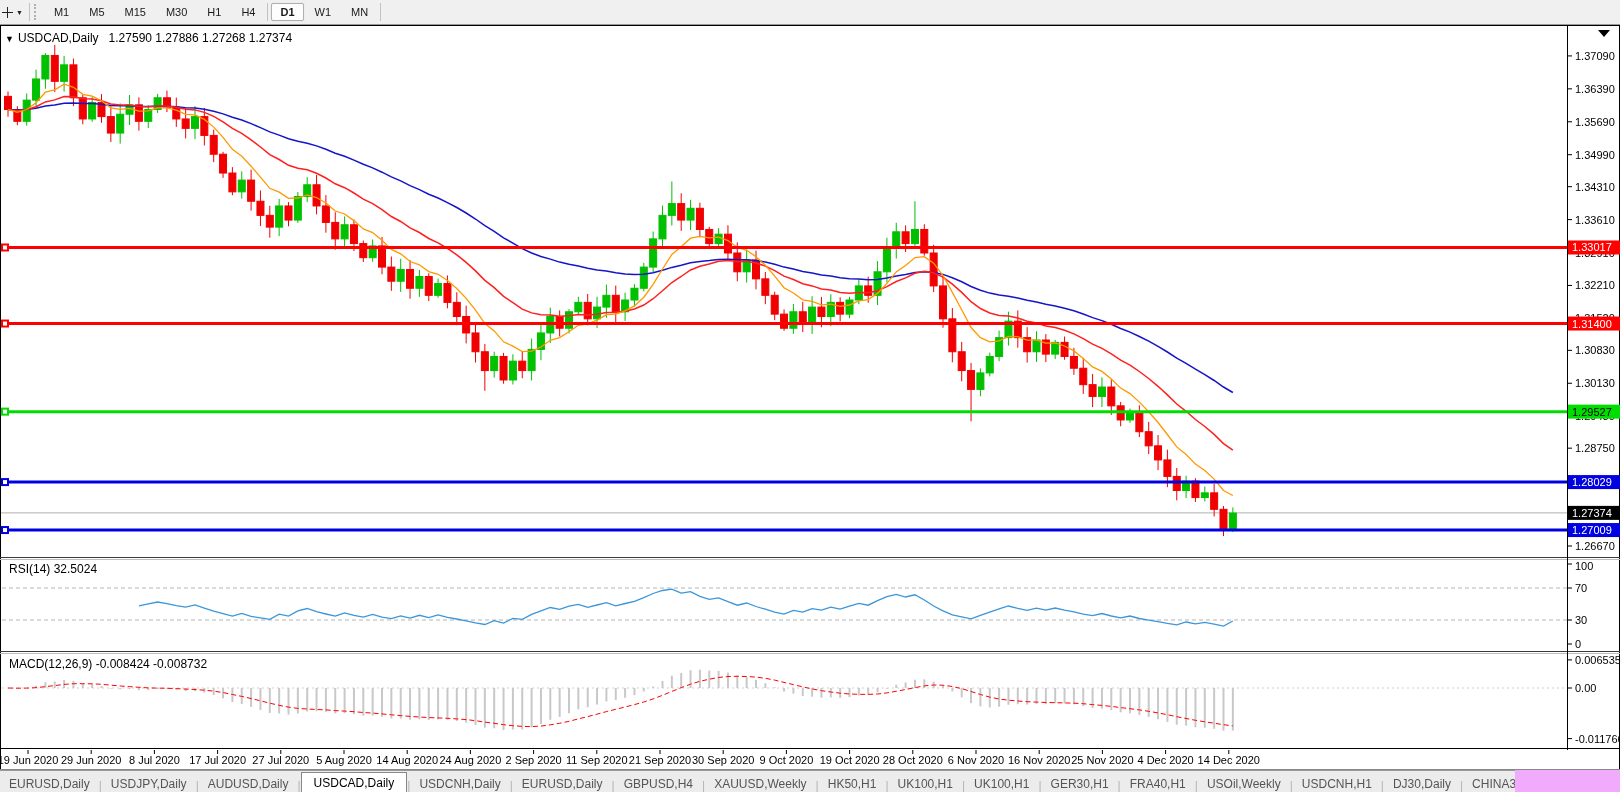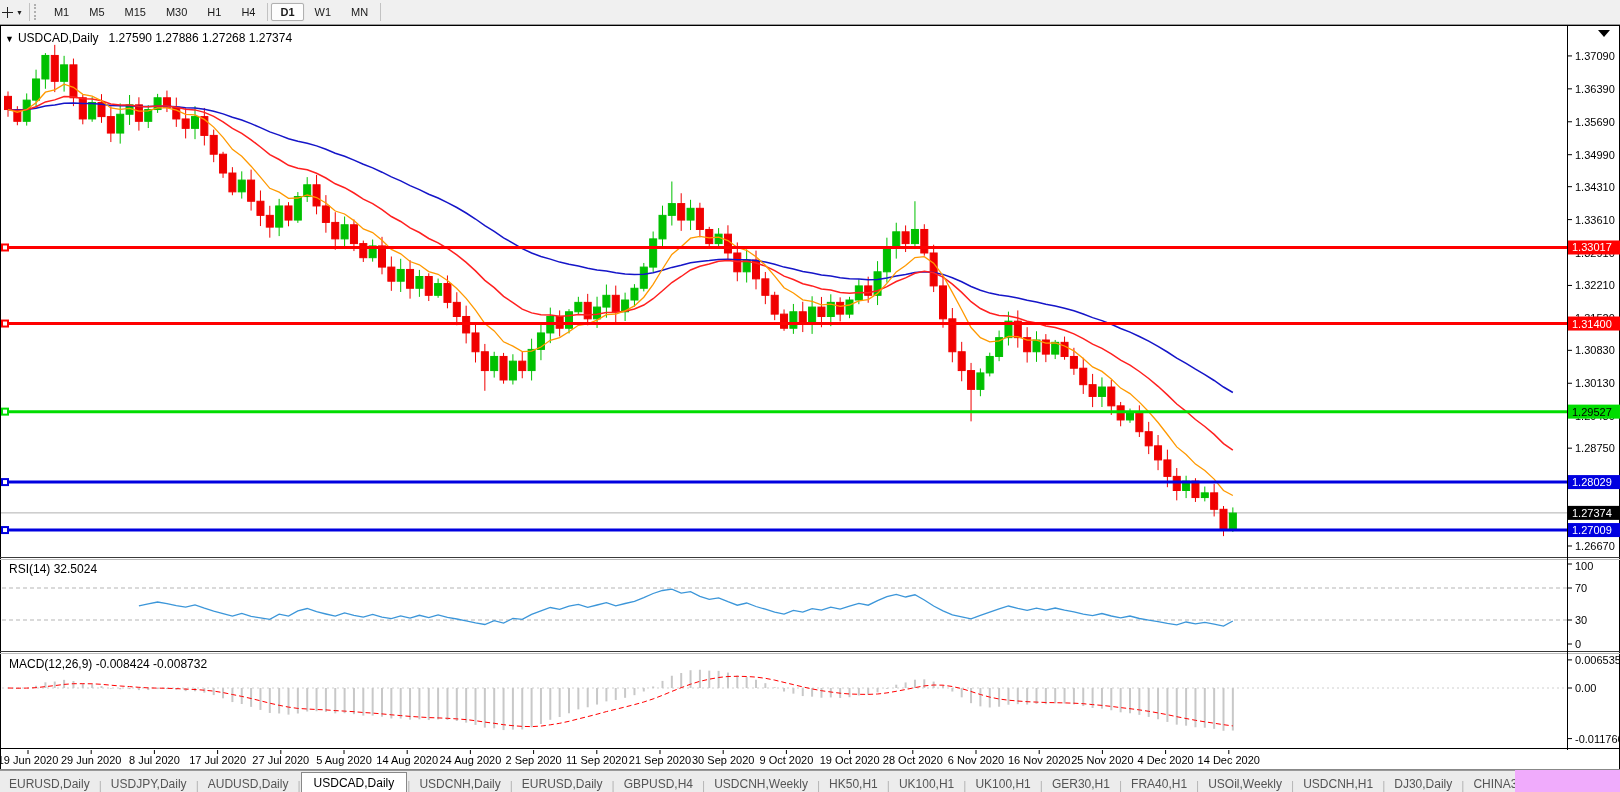--- a/index.html
+++ b/index.html
@@ -629,21 +629,21 @@
       <span class="tab">AUDUSD,Daily</span>
       <span class="sep">|</span>
       <span class="tab active">USDCAD,Daily</span>
       <span class="sep">|</span>
       <span class="tab">USDCNH,Daily</span>
       <span class="sep">|</span>
       <span class="tab">EURUSD,Daily</span>
       <span class="sep">|</span>
       <span class="tab">GBPUSD,H4</span>
       <span class="sep">|</span>
-      <span class="tab">USDCNH,Weekly</span>
+      <span class="tab">XAUUSD,Weekly</span>
       <span class="sep">|</span>
       <span class="tab">HK50,H1</span>
       <span class="sep">|</span>
       <span class="tab">UK100,H1</span>
       <span class="sep">|</span>
       <span class="tab">UK100,H1</span>
       <span class="sep">|</span>
       <span class="tab">GER30,H1</span>
       <span class="sep">|</span>
       <span class="tab">FRA40,H1</span>

